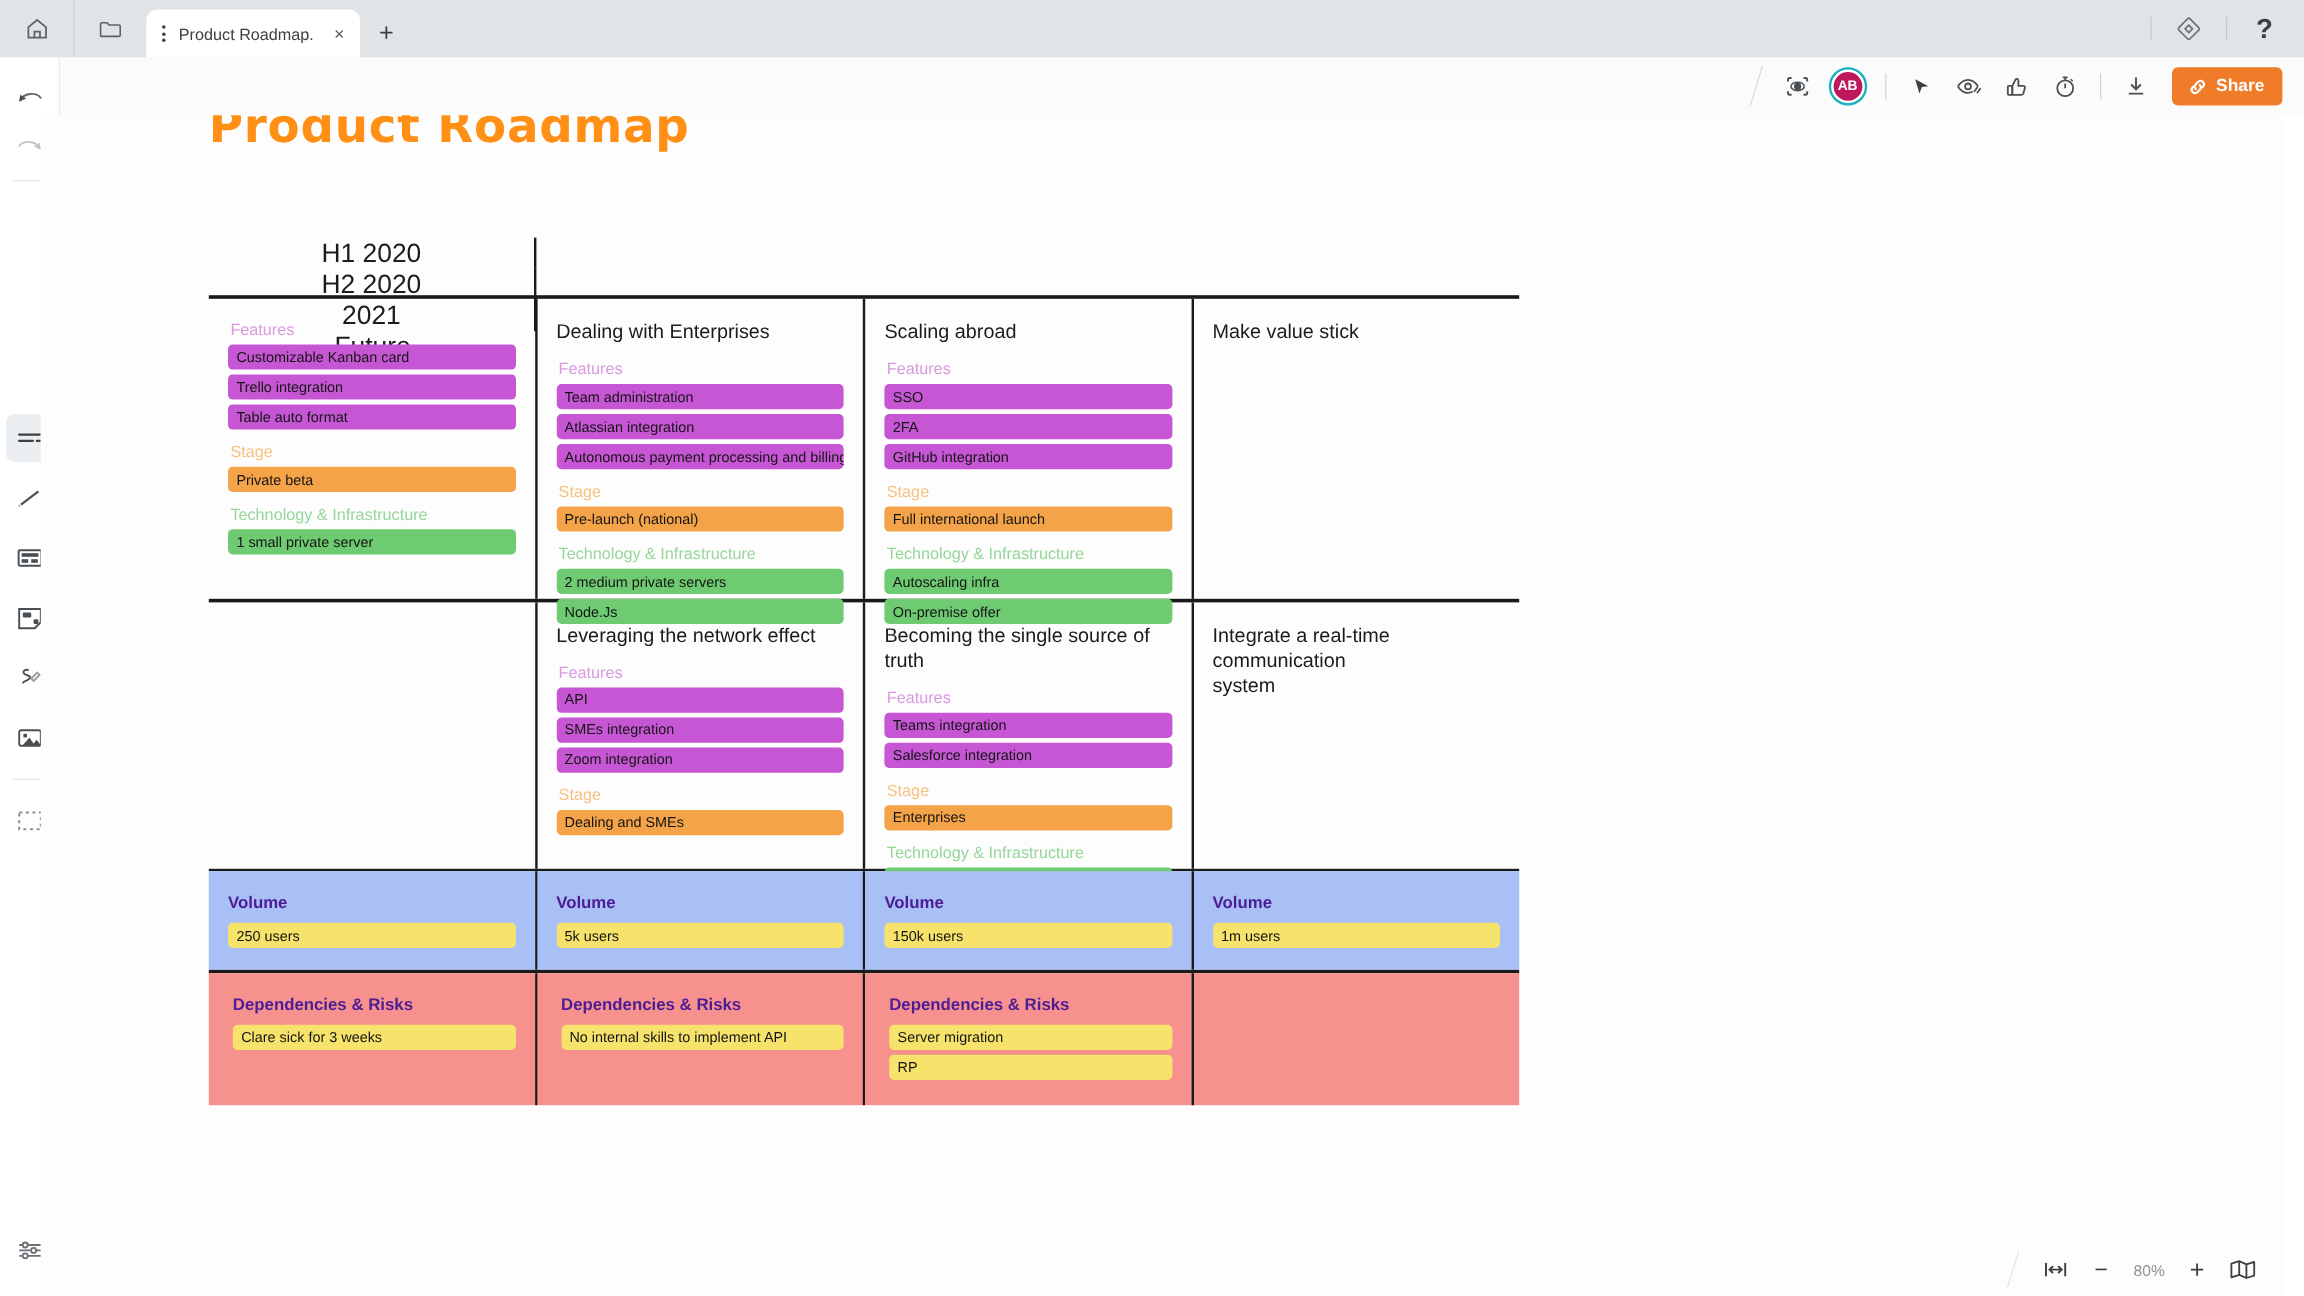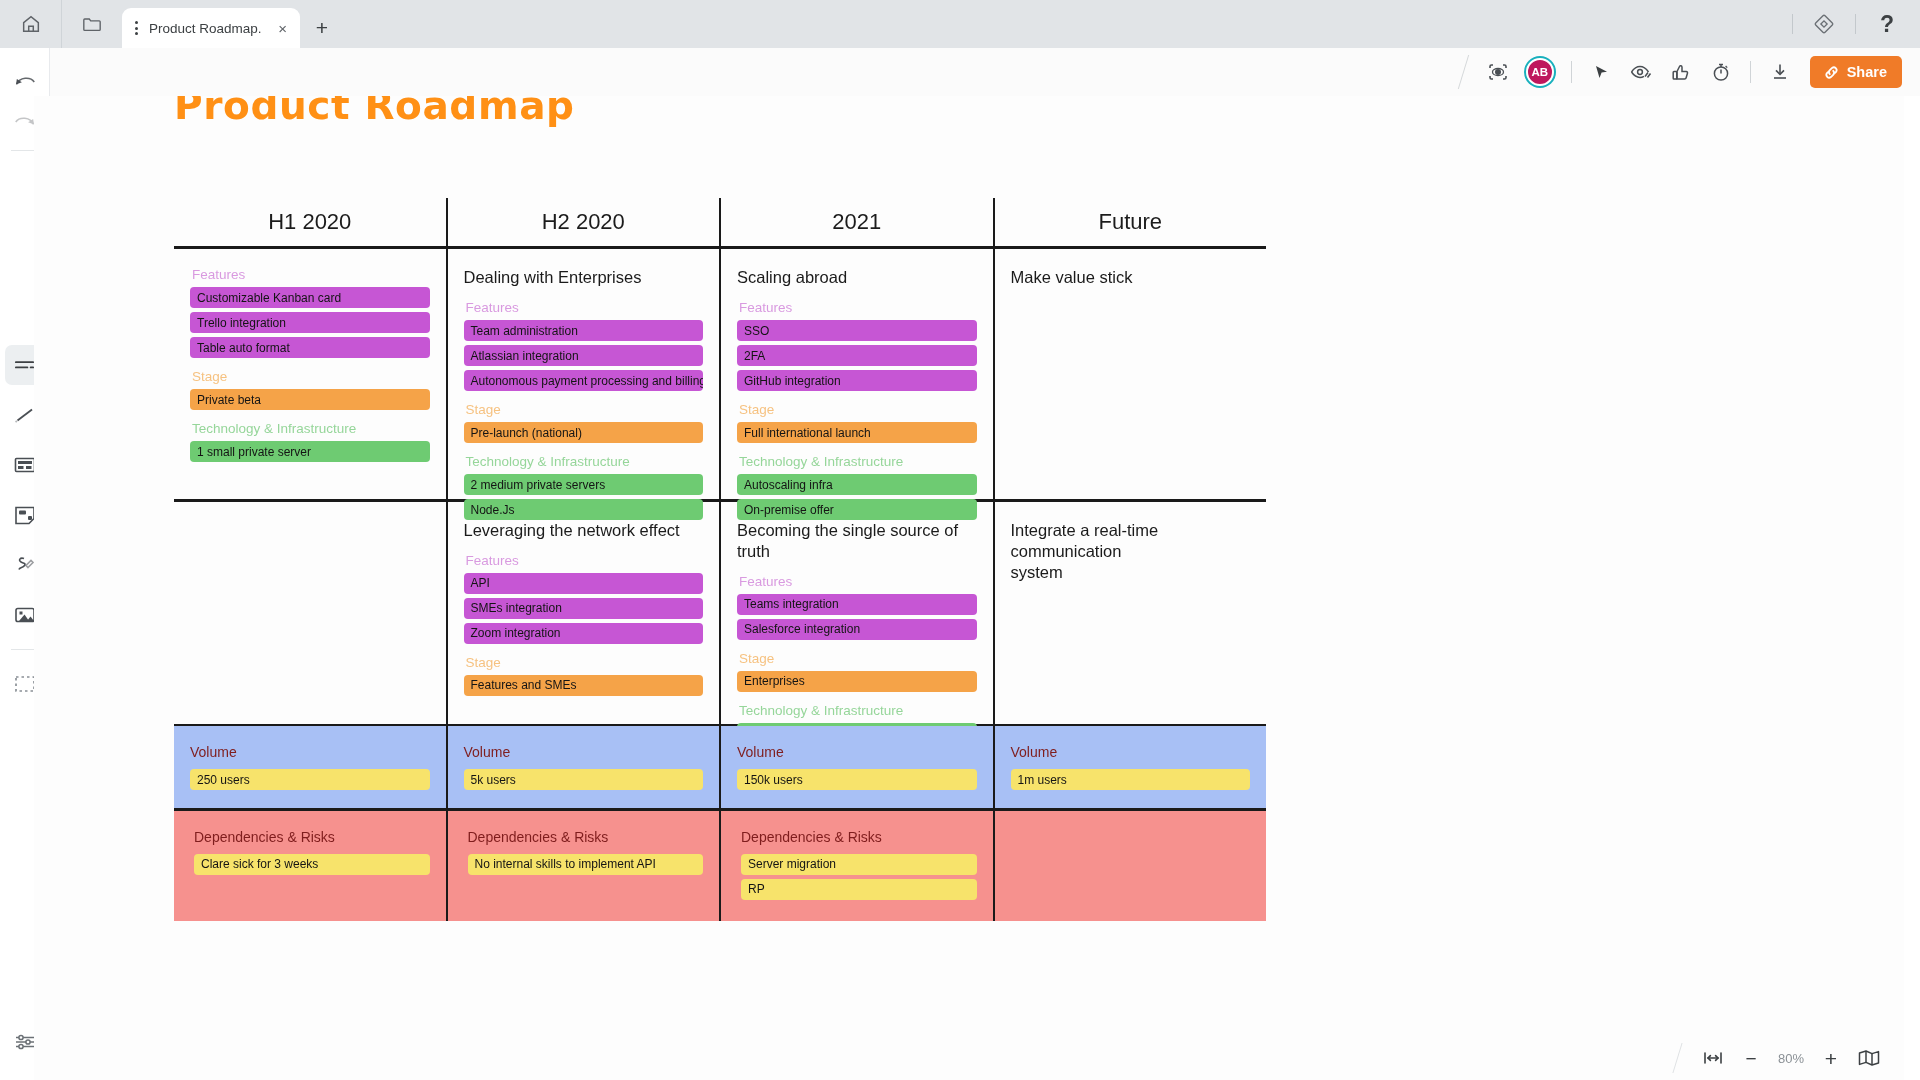--- a/index.html
+++ b/index.html
@@ -136,21 +136,21 @@
     font-size: 21px; font-weight: 700;
     font-style: italic;
     color: #111111;
   }
 
   
   .grid {
     position: absolute; left: 140px; top: 102px;
     width: 1092px;
   }
-  .grid-headrow { display: flex; height: 48px; }
+  .grid-headrow { display: flex; height: 48px; flex-direction: column; }
   .grid-head {
     flex: 1 1 0; width: 273px;
     display: flex; align-items: center; justify-content: center;
     font-size: 22px; color: #1c1c1c;
     border-right: 2px solid #1a1a1a;
   }
   .grid-head:last-child { border-right: none; }
   .grid-headrule { height: 3px; background: #1a1a1a; width: 1092px; }
 
   .grid-row { display: flex; }
@@ -189,21 +189,21 @@
   .card.purple { background: #c656d4; }
   .card.orange { background: #f5a348; }
   .card.green  { background: #6ecb72; }
   .card.yellow { background: #f7e36b; }
   .spacer-sm { height: 7px; }
 
   
   .band-volume .grid-cell { background: #a8c0f5; }
   .band-risk   .grid-cell { background: #f6918e; padding-left: 20px; }
   .band-label {
-    font-size: 14px; color: #7f1d1d; margin-bottom: 9px;
+    font-size: 14px; color: #4c1d95; margin-bottom: 9px; font-weight: bold;
   }
 
   
   .zoombar {
     position: absolute; right: 0px; bottom: 0px;
     height: 44px;
     background: #fdfdfd;
     display: flex; align-items: center;
     padding: 0 18px 0 28px;
     gap: 4px;
@@ -528,21 +528,21 @@
       <div class="grid-cell"></div>
 
       <div class="grid-cell">
         <div class="cell-title">Leveraging the network effect</div>
         <div class="cat-label cat-features">Features</div>
         <div class="card purple">API</div>
         <div class="card purple">SMEs integration</div>
         <div class="card purple">Zoom integration</div>
         <div class="spacer-sm"></div>
         <div class="cat-label cat-stage">Stage</div>
-        <div class="card orange">Features and SMEs</div>
+        <div class="card orange">Dealing and SMEs</div>
       </div>
 
       <div class="grid-cell">
         <div class="cell-title">Becoming the single source of truth</div>
         <div class="cat-label cat-features">Features</div>
         <div class="card purple">Teams integration</div>
         <div class="card purple">Salesforce integration</div>
         <div class="spacer-sm"></div>
         <div class="cat-label cat-stage">Stage</div>
         <div class="card orange">Enterprises</div>

